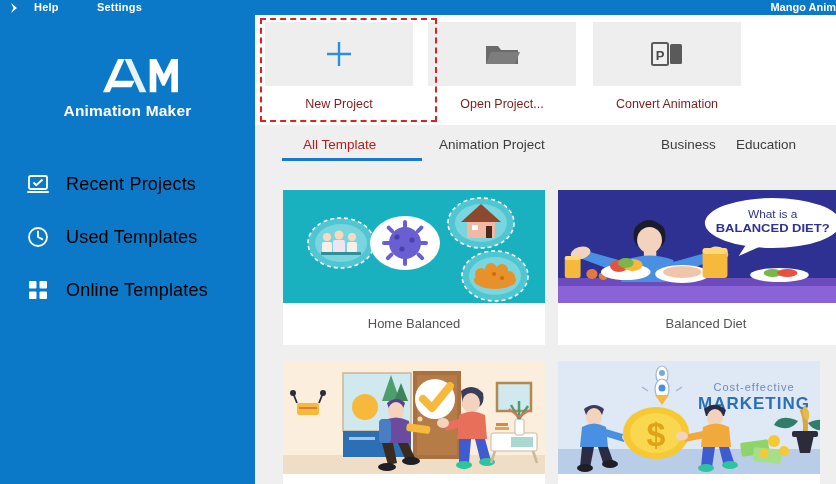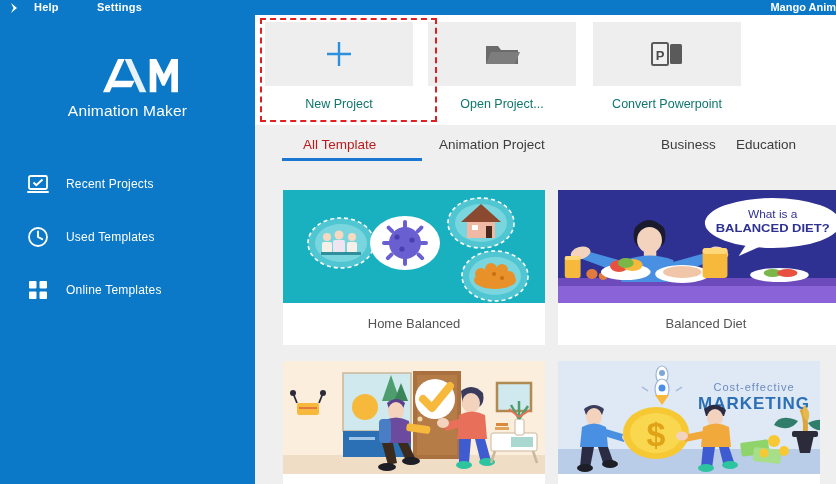--- a/index.html
+++ b/index.html
@@ -40,52 +40,52 @@
     position:absolute; left:0; top:0; width:255px; height:484px;
     background:#0b78c8; z-index:5;
   }
   #brand-block{
     position:absolute; left:0; top:52px; width:255px; text-align:center;
   }
   #brand-mark{
     width:100px; height:44px; margin:0 auto 6px auto; display:block;
   }
   #brand-name{
-    color:#ffffff; font-size:15.5px; font-weight:normal; letter-spacing:.2px;
+    color:#ffffff; font-size:15.5px; font-weight:bold; letter-spacing:.2px;
   }
   .nav-item{
     position:absolute; left:0; width:255px; height:36px;
     display:flex; align-items:center;
   }
   .nav-icon{
     width:24px; height:24px; margin-left:26px; margin-right:16px;
     flex:0 0 auto; display:block;
   }
   .nav-label{
-    color:#ffffff; font-size:12px; letter-spacing:.2px; white-space:nowrap;
+    color:#000000; font-size:18px; letter-spacing:.2px; white-space:nowrap;
   }
   #nav-0{ top:166px; }
   #nav-1{ top:219px; }
   #nav-2{ top:272px; }
 
   
   #action-panel{
     position:absolute; left:255px; top:15px; width:581px; height:110px;
     background:#ffffff; z-index:3;
   }
   .action-card{
     position:absolute; top:7px; width:148px; height:95px;
   }
   .action-tile{
     width:148px; height:64px; background:#eeeeee;
     display:flex; align-items:center; justify-content:center;
   }
   .action-label{
     margin-top:11px; width:148px; text-align:center;
-    font-size:12.5px; color:#0f766e; white-space:nowrap;
+    font-size:12.5px; color:#7f1d1d; white-space:nowrap;
   }
   #action-0{ left:10px; }
   #action-1{ left:173px; }
   #action-2{ left:338px; }
   #new-project-highlight{
     position:absolute; left:260px; top:18px; width:177px; height:104px;
     border:2px dashed #e02020; z-index:4; pointer-events:none;
   }
   .plus-icon{ width:34px; height:34px; display:block; }
   .folder-icon{ width:36px; height:28px; display:block; }
@@ -199,21 +199,21 @@
   </div>
 
   <div class="action-card" id="action-2">
     <div class="action-tile">
       <svg class="ppt-icon" viewBox="0 0 32 26">
         <rect x="1" y="2" width="16" height="22" rx="1.5" fill="#f0f0f0" stroke="#5a5a5a" stroke-width="2"></rect>
         <text x="9" y="18.5" font-family="Liberation Sans, sans-serif" font-size="13" font-weight="bold" fill="#4a4a4a" text-anchor="middle">P</text>
         <rect x="19" y="3" width="12" height="20" rx="1.5" fill="#5a5a5a"></rect>
       </svg>
     </div>
-    <div class="action-label">Convert Powerpoint</div>
+    <div class="action-label">Convert Animation</div>
   </div>
 </div>
 <div id="new-project-highlight"></div>
 
 <div id="content">
 
   <div id="tabs">
     <div class="tab active" id="tab-0">All Template</div>
     <div class="tab" id="tab-1">Animation Project</div>
     <div class="tab" id="tab-2">Business</div>

